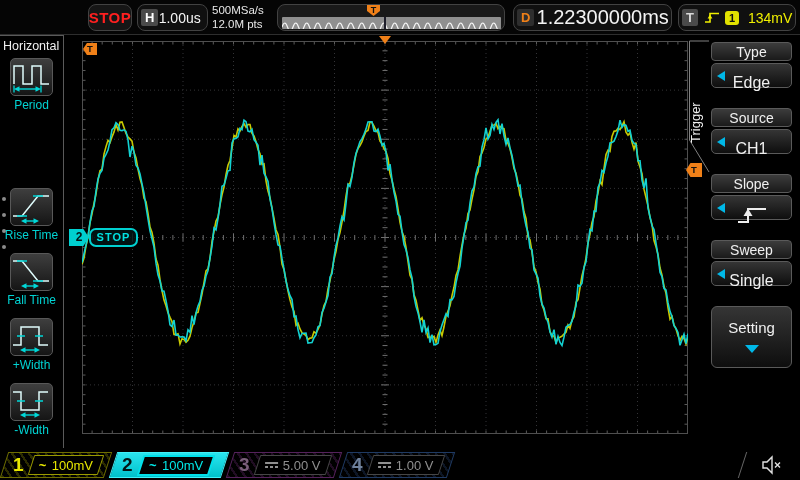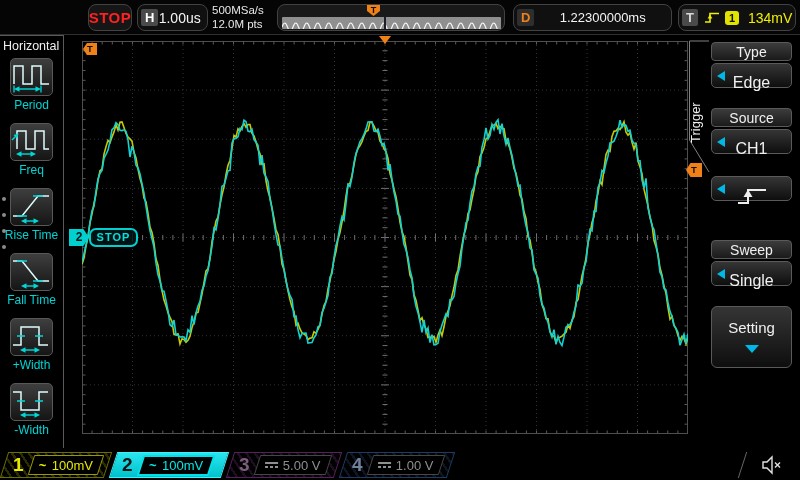--- a/index.html
+++ b/index.html
@@ -22,21 +22,21 @@
   .acq{position:absolute;left:212px;top:3px;color:#e8e8e8;font-size:11.5px;line-height:14px;}
   .preview{left:277px;width:228px;background:#191919;}
   .pv-band{position:absolute;left:4px;top:12px;width:219px;height:12px;background:#8f8f8f;
            border-radius:1px;overflow:hidden;}
   .pv-notch{position:absolute;left:106px;top:12px;width:2px;height:12px;background:#1d1d2a;}
   .pv-tpos{position:absolute;left:89px;top:0px;width:13px;height:11px;background:#f08018;
            color:#111;font-size:9px;font-weight:bold;text-align:center;line-height:10px;
            clip-path:polygon(0 0,100% 0,100% 55%,50% 100%,0 55%);}
   .d-box{left:513px;width:159px;}
   .d-chip{background:#2e2e2e;color:#f08018;}
-  .d-val{color:#f4f4f4;font-size:13px;margin:0 auto;}
+  .d-val{color:#f4f4f4;font-size:20px;margin:0 auto;}
   .t-box{left:678px;width:118px;}
   .t-chip{background:#4a4a4a;color:#d8d8d8;}
   .t-badge{display:inline-block;width:14px;height:14px;background:#e2e200;color:#111;
            font-weight:bold;font-size:11px;text-align:center;line-height:14px;border-radius:3px;
            margin-left:5px;}
   .t-level{color:#f0f000;font-size:14px;margin-left:9px;}
   .slope-mini{margin-left:6px;}
 
   
   .leftmenu{position:absolute;left:0;top:35px;width:63px;height:412px;
@@ -178,33 +178,20 @@
         <path d="M3,25 V7 H12 V25 H21 V7 H30 V25 H38" stroke="#dffcfc" stroke-width="1.5" fill="none"></path>
         <path d="M7,30 H26" stroke="#00d8d8" stroke-width="1.4"></path>
         <polygon points="3,30 8.5,27.3 8.5,32.7" fill="#00d8d8"></polygon>
         <polygon points="30,30 24.5,27.3 24.5,32.7" fill="#00d8d8"></polygon>
         <path d="M3,26.5 V33.5 M30,26.5 V33.5" stroke="#00d8d8" stroke-width="1.3"></path>
       </svg>
     </span>
     <span class="lm-label">Period</span>
   </div>
 
-  <div class="lm-item" style="top:123px;">
-    <span class="lm-icon">
-      <svg width="41" height="36" viewBox="0 0 41 36">
-        <path d="M6,25 V7 H15 V25 H24 V7 H33 V25 H38" stroke="#dffcfc" stroke-width="1.5" fill="none"></path>
-        <path d="M1,16 L6,11" stroke="#00d8d8" stroke-width="1.4"></path>
-        <polygon points="7.5,9.5 2.5,11 6.2,14.4" fill="#00d8d8"></polygon>
-        <path d="M9,30 H21" stroke="#00d8d8" stroke-width="1.4"></path>
-        <polygon points="5,30 10.5,27.3 10.5,32.7" fill="#00d8d8"></polygon>
-        <polygon points="25,30 19.5,27.3 19.5,32.7" fill="#00d8d8"></polygon>
-      </svg>
-    </span>
-    <span class="lm-label">Freq</span>
-  </div>
 
   <div class="lm-item" style="top:188px;">
     <span class="lm-icon">
       <svg width="41" height="36" viewBox="0 0 41 36">
         <path d="M2,27 H11 L27,7 H38" stroke="#dffcfc" stroke-width="1.5" fill="none"></path>
         <path d="M6,27 H16 M22,7 H32" stroke="#00d8d8" stroke-width="1.3"></path>
         <path d="M14,32 H24" stroke="#00d8d8" stroke-width="1.4"></path>
         <polygon points="10,32 15.5,29.3 15.5,34.7" fill="#00d8d8"></polygon>
         <polygon points="28,32 22.5,29.3 22.5,34.7" fill="#00d8d8"></polygon>
       </svg>
@@ -600,20 +587,21 @@
 
   <div class="rm-group" style="top:108px;">
     <div class="rm-header">Source</div>
     <div class="rm-value">
       <span class="larr"></span>
       <span>CH1</span>
     </div>
   </div>
 
   <div class="rm-group" style="top:174px;">
+    <div class="rm-header">Slope</div>
     <div class="rm-value">
       <span class="larr"></span>
       <svg width="34" height="24" viewBox="0 0 34 24" style="margin-top:7px;">
         <path d="M3,19 H13 V6 H31" stroke="#ededed" stroke-width="2" fill="none"></path>
         <polygon points="8.5,13 17.5,13 13,5.5" fill="#ededed"></polygon>
       </svg>
     </div>
   </div>
 
   <div class="rm-group" style="top:240px;">

